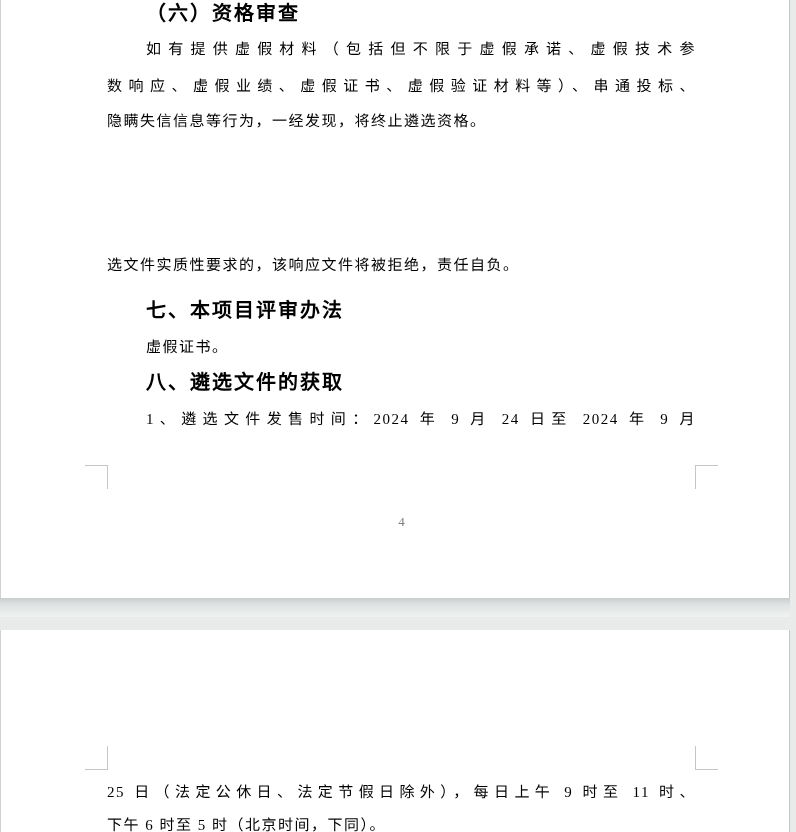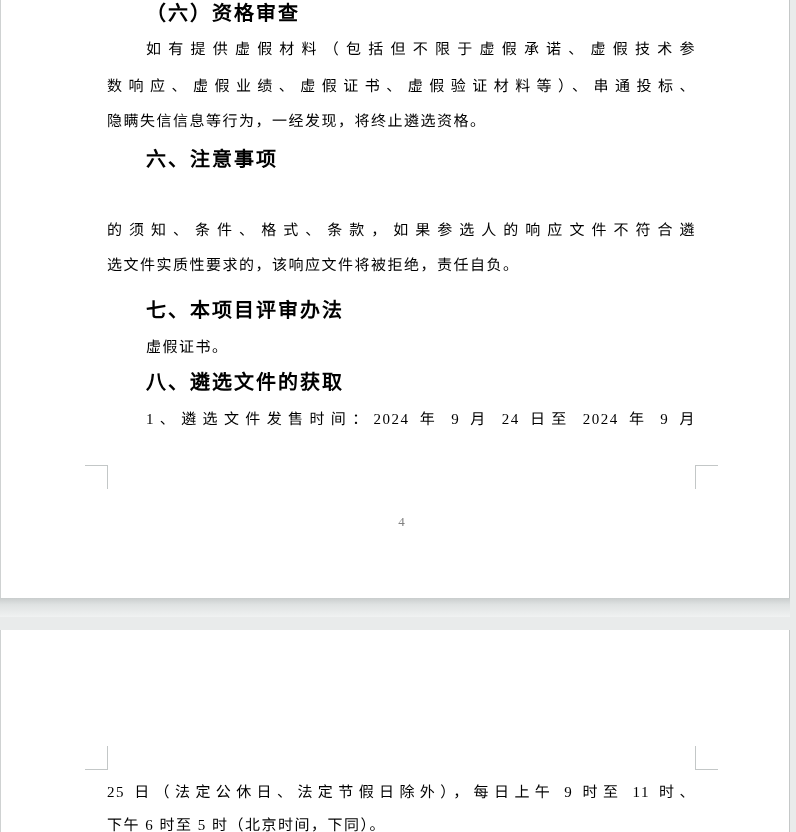--- a/index.html
+++ b/index.html
@@ -61,22 +61,20 @@
 </head>
 <body>
 
 <div class="screen">
 
   <div class="page page1">
     <div class="tl h ind" style="top:1px">（六）资格审查</div>
     <div class="tl ind just" style="top:37px">如有提供虚假材料（包括但不限于虚假承诺、虚假技术参</div>
     <div class="tl just" style="top:74px">数响应、虚假业绩、虚假证书、虚假验证材料等）、串通投标、</div>
     <div class="tl" style="top:109px">隐瞒失信信息等行为，一经发现，将终止遴选资格。</div>
-    <div class="tl h ind" style="top:147px">六、注意事项</div>
-    <div class="tl just" style="top:218px">的须知、条件、格式、条款，如果参选人的响应文件不符合遴</div>
     <div class="tl" style="top:253px">选文件实质性要求的，该响应文件将被拒绝，责任自负。</div>
     <div class="tl h ind" style="top:298px">七、本项目评审办法</div>
     <div class="tl ind" style="top:335px">虚假证书。</div>
     <div class="tl h ind" style="top:370px">八、遴选文件的获取</div>
     <div class="tl ind just" style="top:407px">1、遴选文件发售时间：2024 年 9 月 24 日至 2024 年 9 月</div>
 
     <div class="mark mark-tr-open-bl" style="left:84px;top:465px"></div>
     <div class="mark mark-tl-open-br" style="left:694px;top:465px"></div>
 
     <div class="pageno">4</div>

